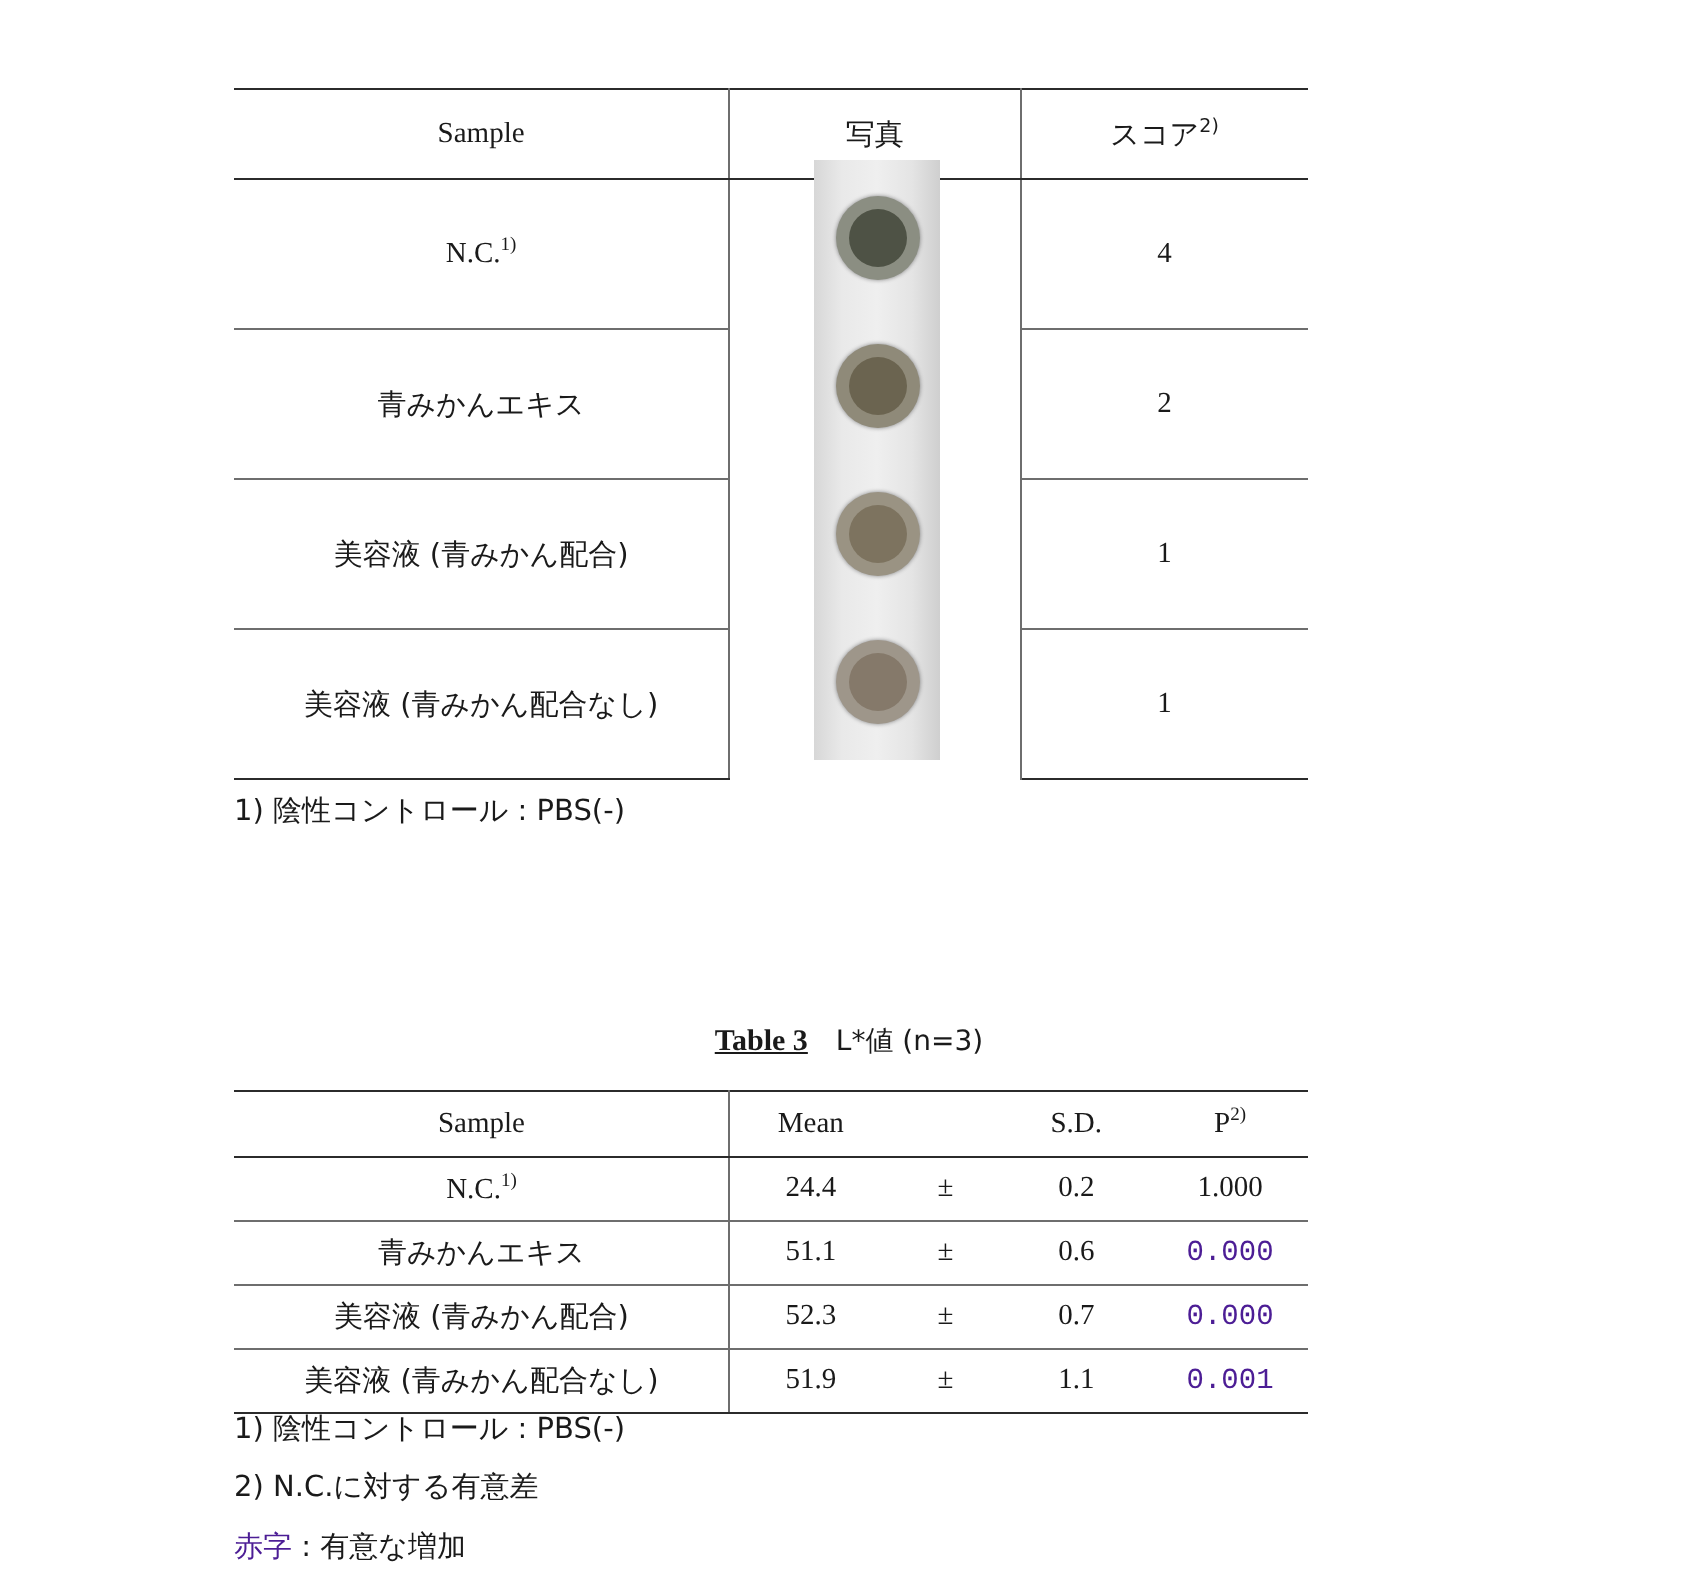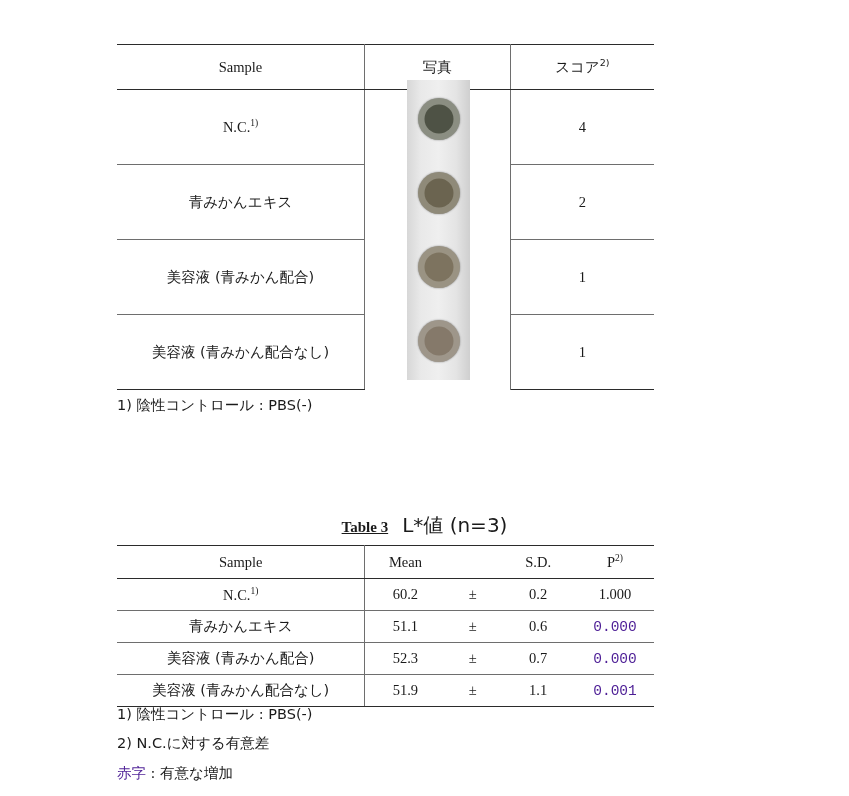--- a/index.html
+++ b/index.html
@@ -133,21 +133,21 @@
     top: 512px;
     left: 0;
     width: 849px;
     text-align: center;
     font-size: 15px;
   }
   .t3-title .lab { font-weight: bold; text-decoration: underline; }
   .t3-title .cap {
     margin-left: 14px;
     font-family: "DejaVu Sans", sans-serif;
-    font-size: 20px;
+    font-size: 14px;
   }
 
   #table3 {
     position: absolute;
     top: 545px;
     left: 117px;
     width: 537px;
   }
   #table3 td {
     padding: 0;
@@ -240,21 +240,21 @@
         <tr class="h">
       <td class="c-sample">Sample</td>
       <td class="c-mean">Mean</td>
       <td class="c-pm"></td>
       <td class="c-sd">S.D.</td>
       <td class="c-p"><span>P</span><span class="sup">2)</span></td>
     </tr>
 
     <tr class="r">
       <td class="c-sample"><span>N.C.</span><span class="sup">1)</span></td>
-      <td class="c-mean">60.2</td>
+      <td class="c-mean">24.4</td>
       <td class="c-pm">±</td>
       <td class="c-sd">0.2</td>
       <td class="c-p">1.000</td>
     </tr>
 
     <tr class="r">
       <td class="c-sample jp">青みかんエキス</td>
       <td class="c-mean">51.1</td>
       <td class="c-pm">±</td>
       <td class="c-sd">0.6</td>

